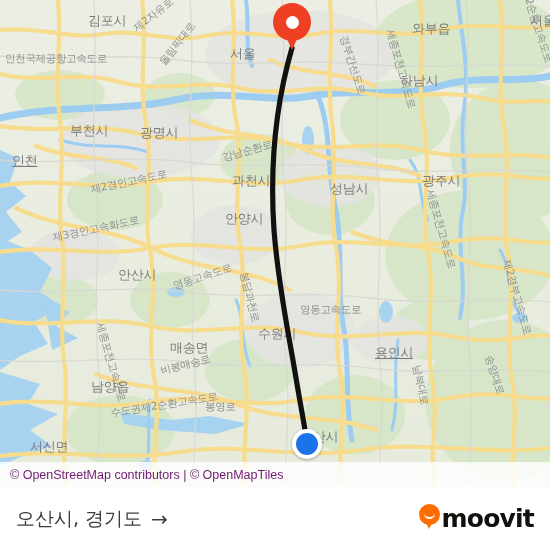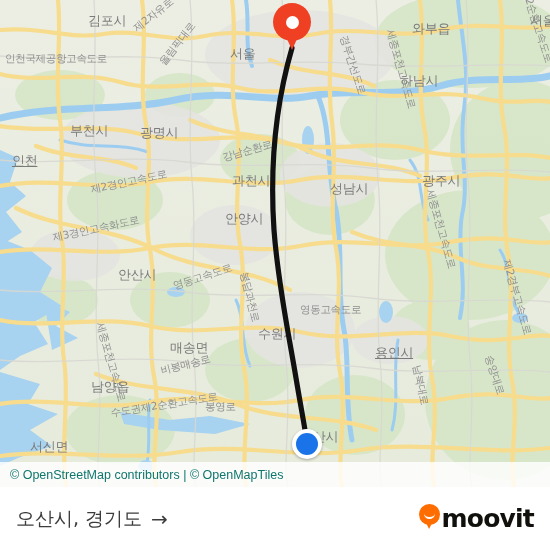--- a/index.html
+++ b/index.html
@@ -66,21 +66,21 @@
     cursor:pointer;border:0;
     font-family:"Liberation Sans","DejaVu Sans",sans-serif;
   }
 
   
   .attrib{
     position:absolute;left:0;top:462px;width:550px;height:25px;
     background:rgba(255,255,255,.82);
     display:flex;align-items:center;
     padding-left:10px;box-sizing:border-box;
-    font-size:12.5px;color:#0f766e;
+    font-size:12.5px;color:#701a75;
     font-family:"Liberation Sans","DejaVu Sans",sans-serif;
   }
 
   
   .footer{
     position:absolute;left:0;top:487px;width:550px;height:63px;
     background:#ffffff;display:flex;align-items:center;
     box-sizing:border-box;padding:0 16px;
   }
   .route-text{

